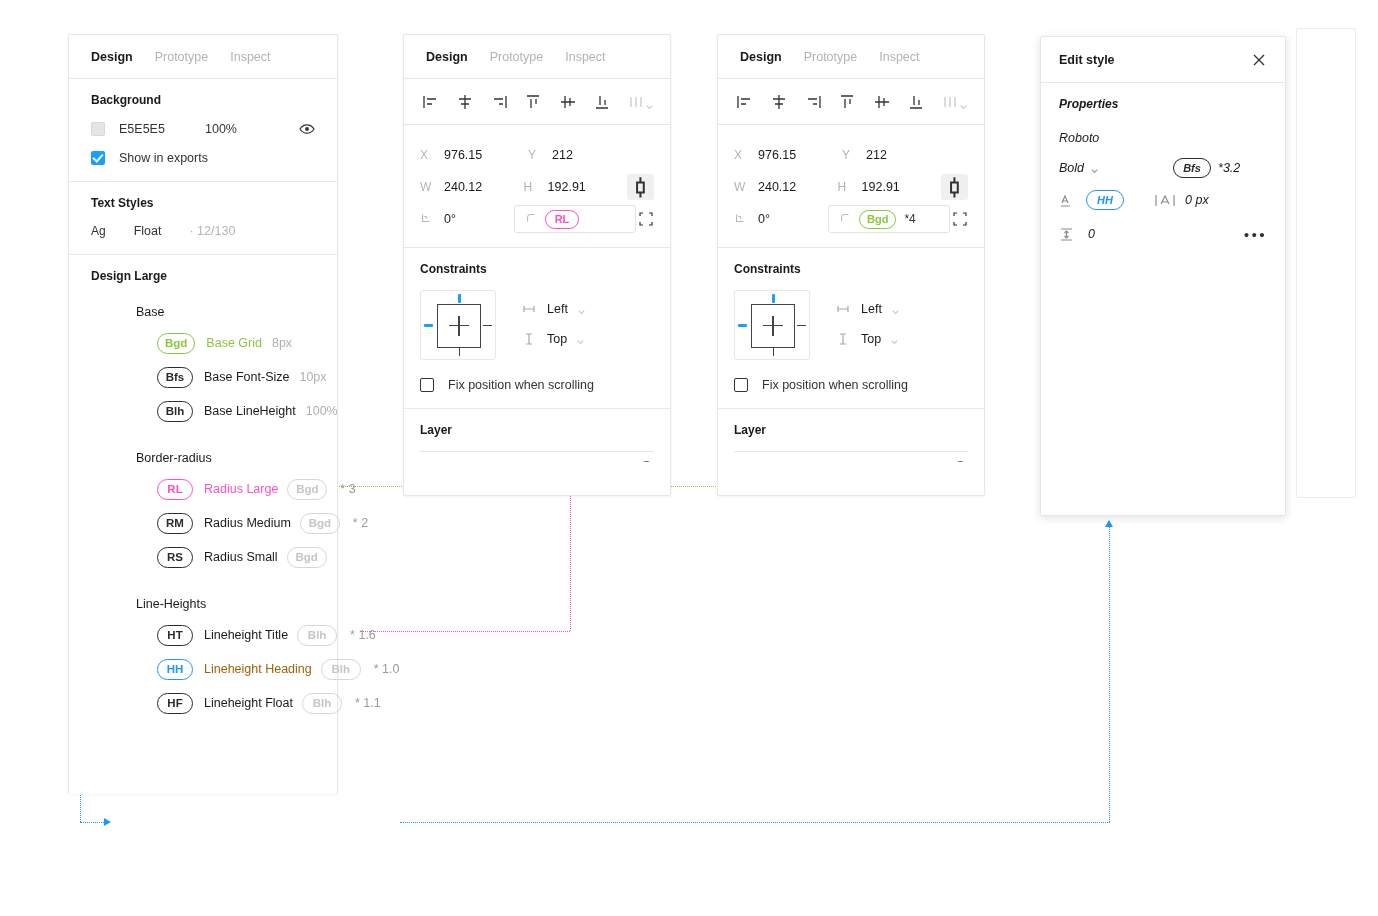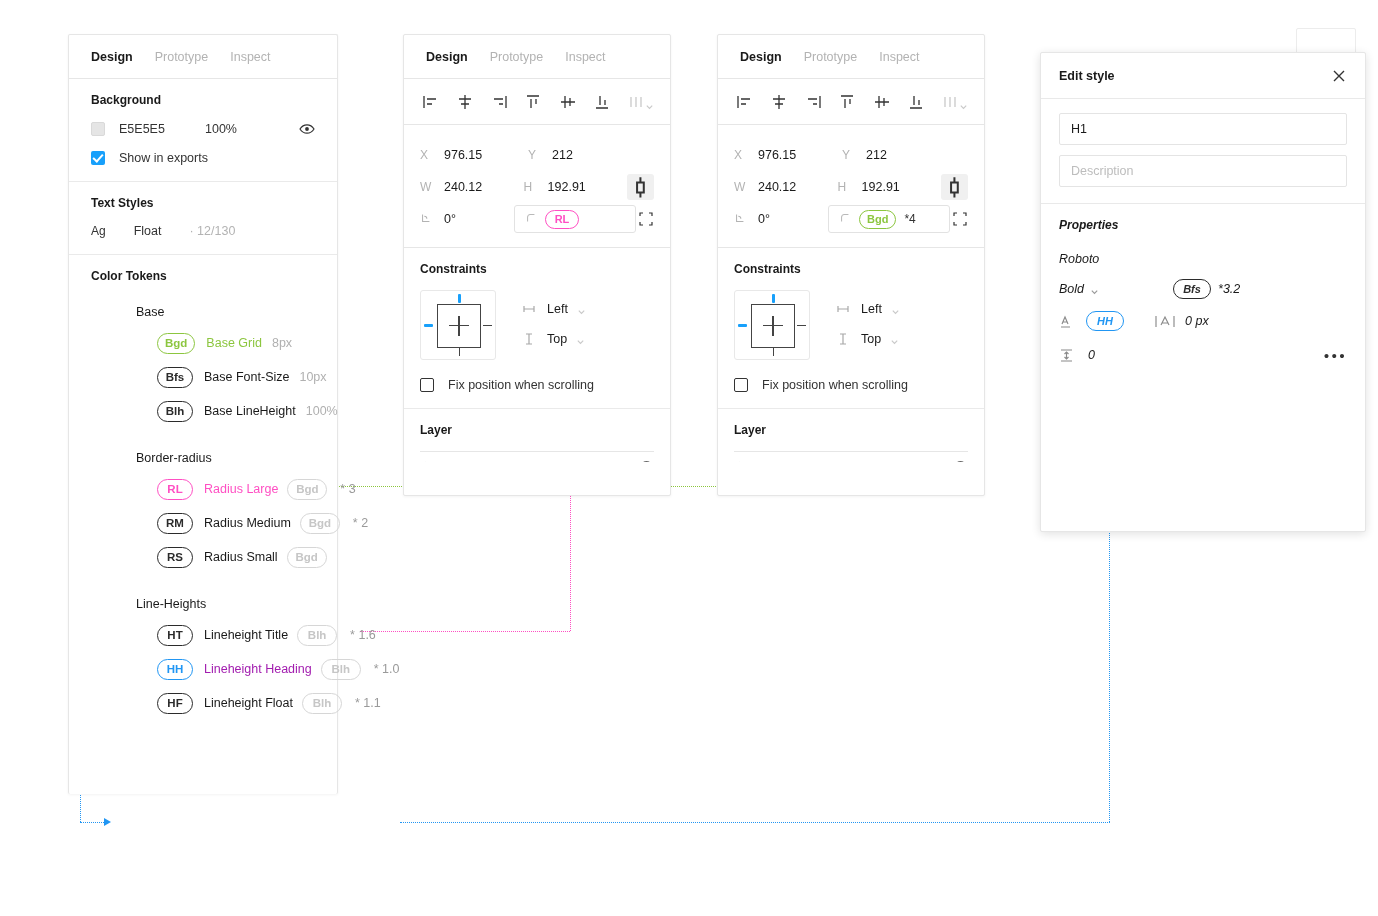--- a/index.html
+++ b/index.html
@@ -90,21 +90,21 @@
     font-size: 11.5px; font-weight: bold; color: #2b2b2b;
     margin-right: 11px; flex: none;
   }
   .badge.green { border-color: #8CC63F; color: #8CC63F; }
   .badge.pink  { border-color: #FF4FC3; color: #FF4FC3; }
   .badge.blue  { border-color: #2196F3; color: #2196F3; }
   .badge.ghost { border-color: #d6d6d6; color: #c6c6c6; font-weight: bold; margin: 0 9px 0 9px; min-width: 40px; }
   .tok-name { color: #1a1a1a; white-space: nowrap; text-align: right; }
   .tok-name.green { color: #8CC63F; }
   .tok-name.pink  { color: #FF4FC3; }
-  .tok-name.blue  { color: #a21caf; }
+  .tok-name.blue  { color: #a16207; }
   .tok-val { color: #b0b0b0; margin-left: 10px; white-space: nowrap; }
   .tok-mult { color: #9a9a9a; margin-left: 4px; white-space: nowrap; }
 
   
   .aligns {
     display: flex; align-items: center; height: 46px;
     padding: 0 16px; border-bottom: 1px solid #e6e6e6;
     justify-content: space-between;
   }
   .aic { width: 22px; height: 22px; color: #333; }
@@ -272,21 +272,21 @@
       <div class="sect-title">Text Styles</div>
       <div class="agrow">
         <span class="ag">Ag</span>
         <span>Float</span>
         <span class="tdim">· 12/130</span>
       </div>
     </div>
 
 
     <div class="sect" style="border-bottom:none; padding-top:14px;">
-      <div class="sect-title" style="margin-bottom:22px;">Color Tokens</div>
+      <div class="sect-title" style="margin-bottom:22px;">Design Large</div>
 
       <div class="tok-group-title">Base</div>
       <div class="tok-row">
         <span class="badge green">Bgd</span>
         <span class="tok-name green">Base Grid</span>
         <span class="tok-val">8px</span>
       </div>
       <div class="tok-row">
         <span class="badge">Bfs</span>
         <span class="tok-name">Base Font-Size</span>
@@ -683,34 +683,30 @@
               </svg>
           </span>
         </div>
         <div class="cut-mask"></div>
       </div>
     </div>
   </div>
 
   <div style="position:absolute; left:1296px; top:28px; width:60px; height:470px; background:#fff; border:1px solid #ececec; border-radius:2px;"></div>
 
-  <div class="panel" style="left:1040px; top:52px; width:326px; height:480px; box-shadow:0 2px 10px rgba(0,0,0,.12);">
+  <div class="panel" style="left:1040px; top:36px; width:246px; height:480px; box-shadow:0 2px 10px rgba(0,0,0,.12);">
     <div class="es-head">
       <span class="es-title">Edit style</span>
       <span class="es-close">
         <svg viewBox="0 0 16 16" fill="none" stroke="currentColor" stroke-width="1.4">
             <path d="M3 3l10 10M13 3L3 13"></path>
           </svg>
       </span>
     </div>
 
-    <div class="es-body">
-      <input class="es-input" value="H1" style="">
-      <input class="es-input" placeholder="Description" style="">
-    </div>
 
 
     <div class="props">
       <div class="sect-title" style="margin-bottom:12px;">Properties</div>
 
       <div class="prow">
         <span>Roboto</span>
       </div>
 
       <div class="prow">

